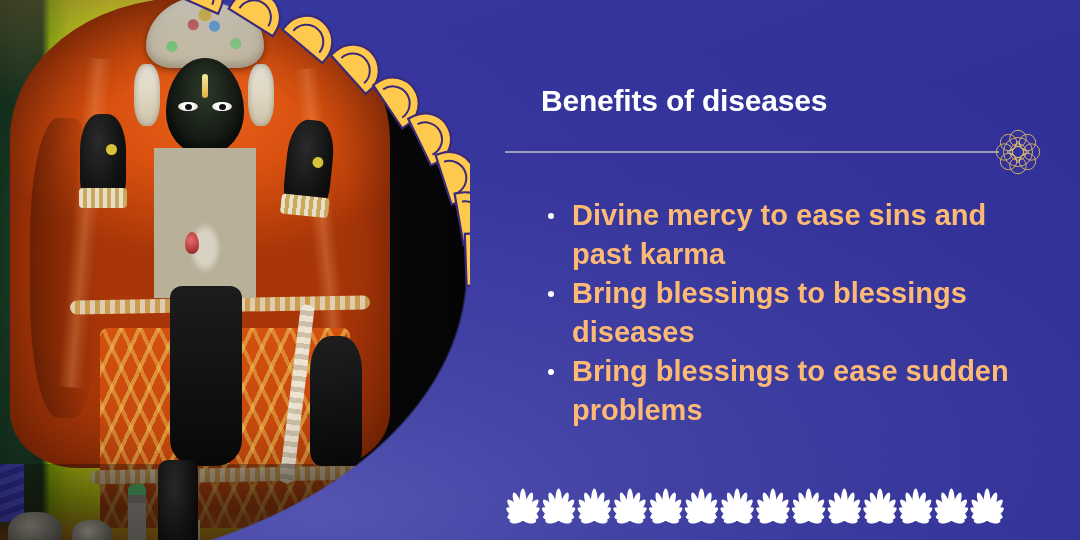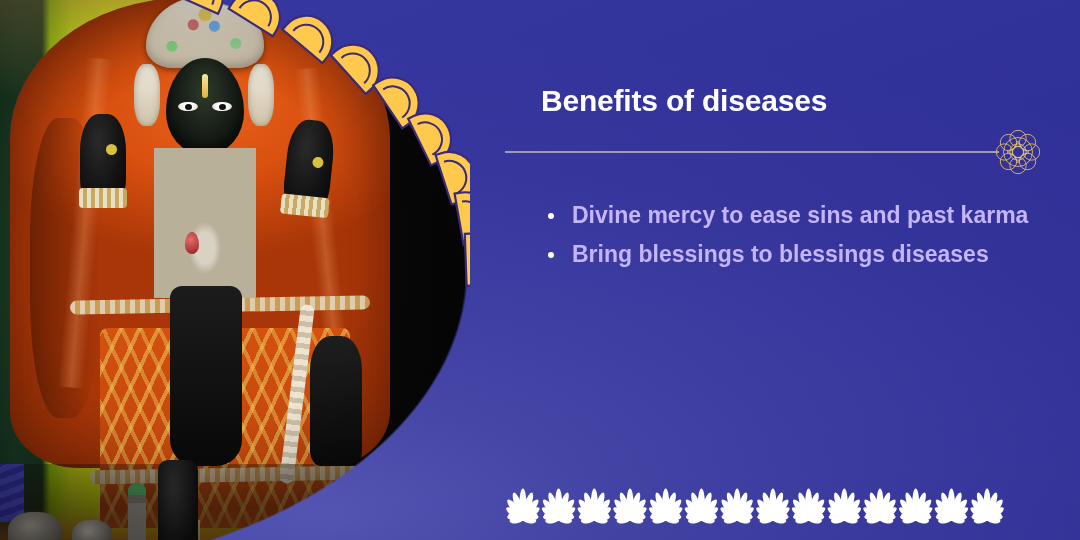--- a/index.html
+++ b/index.html
@@ -257,22 +257,22 @@
   .bullets {
     position: absolute;
     left: 540px; top: 196px;
     width: 490px;
     margin: 0; padding: 0;
     list-style: none;
   }
   .bullets li {
     position: relative;
     padding-left: 32px;
-    color: #c4b5fd;
-    font-size: 23px;
+    color: #fdba74;
+    font-size: 29px;
     font-weight: 700;
     line-height: 39px;
     margin-bottom: 0px;
   }
   .bullets li::before {
     content: "";
     position: absolute;
     left: 8px; top: 17px;
     width: 6px; height: 6px;
     border-radius: 50%;
@@ -469,20 +469,21 @@
       </g>
       <g fill="none" stroke="#f0cf80" stroke-width="0.7">
         <path d="M25 14 L31 25 L25 36 L19 25 Z"></path>
         <path d="M14 25 L25 19 L36 25 L25 31 Z"></path>
       </g>
     </svg>
 
     <ul class="bullets">
       <li>Divine mercy to ease sins and past karma</li>
       <li>Bring blessings to blessings diseases</li>
+      <li>Bring blessings to ease sudden problems</li>
     </ul>
 
     <svg class="lotus-border" viewBox="0 0 500 42">
       <g id="lotus-group" fill="#ffffff">
           <g transform="translate(17.9,33)">
             <ellipse cx="0" cy="-7.15" rx="3.6" ry="8.06" transform="rotate(-74)"></ellipse>
             <ellipse cx="0" cy="-9.350000000000001" rx="3.6" ry="10.54" transform="rotate(-56)"></ellipse>
             <ellipse cx="0" cy="-11.55" rx="3.6" ry="13.02" transform="rotate(-38)"></ellipse>
             <ellipse cx="0" cy="-13.200000000000001" rx="3.6" ry="14.879999999999999" transform="rotate(-19)"></ellipse>
             <ellipse cx="0" cy="-14.3" rx="3.6" ry="16.12" transform="rotate(0)"></ellipse>

